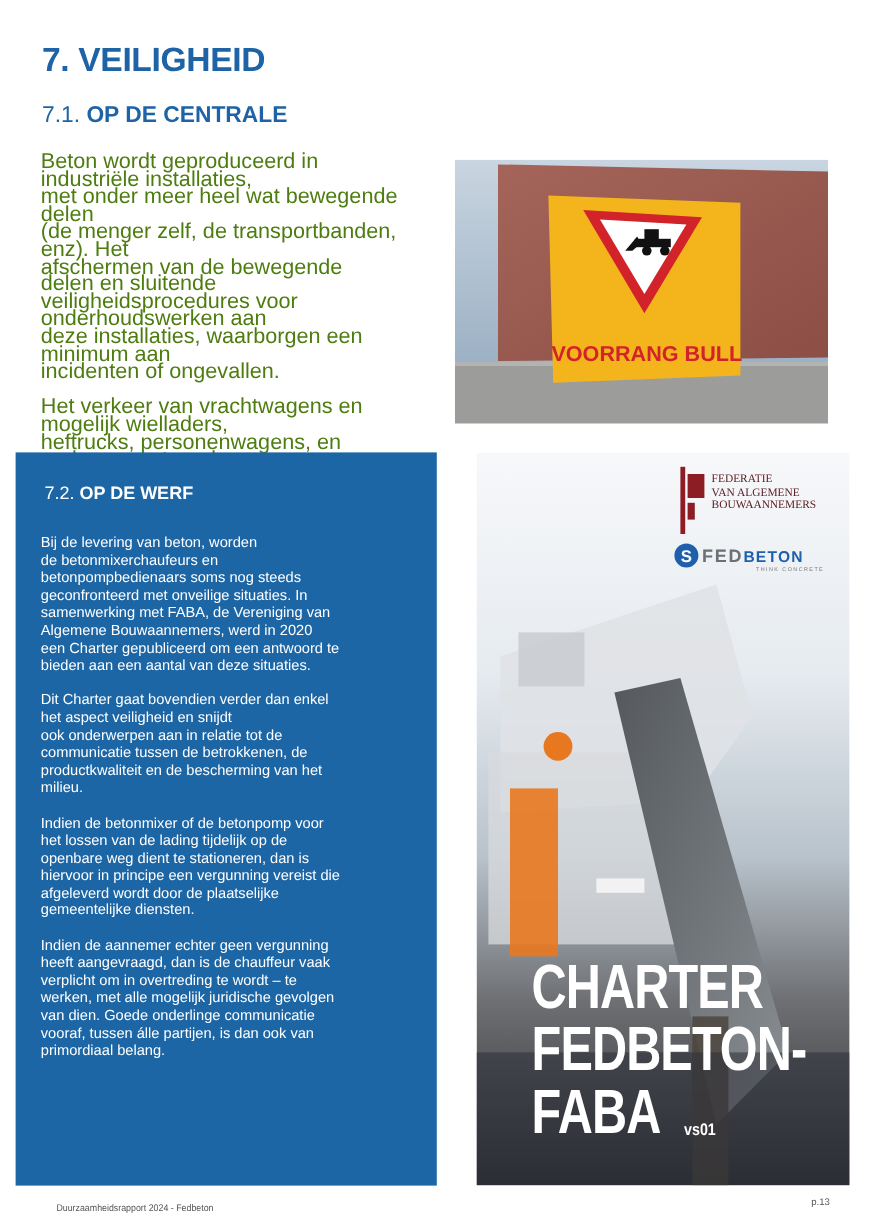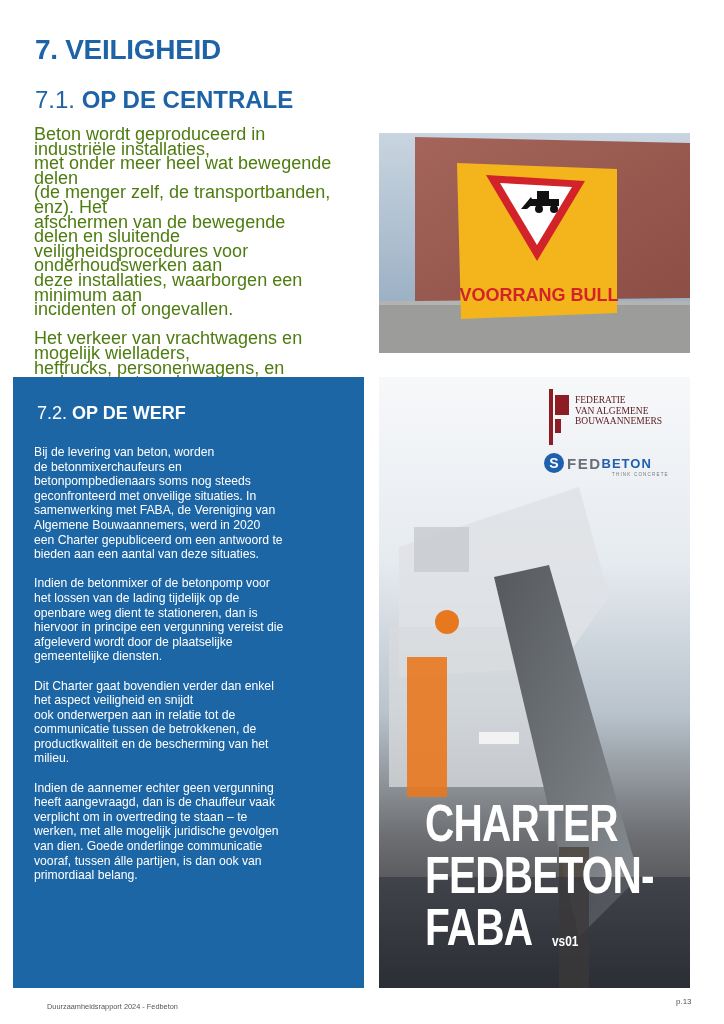--- a/index.html
+++ b/index.html
@@ -1,34 +1,34 @@
 <!DOCTYPE html>
 <html><head>
 <meta charset="utf-8">
 <style>
   * { box-sizing: border-box; margin: 0; padding: 0; }
   html, body { width: 724px; height: 1024px; background: #ffffff; overflow: hidden; }
   body { position: relative; font-family: "Liberation Sans", sans-serif; color: #111; }
 
   .h1 { position: absolute; left: 35px; top: 34px; font-size: 28px; font-weight: bold; color: #1d63a6; letter-spacing: -0.3px; }
-  .h2 { position: absolute; left: 35px; top: 86px; font-size: 24px; font-weight: bold; color: #1d63a6; }
+  .h2 { position: absolute; left: 35px; top: 86px; font-size: 19px; font-weight: bold; color: #1d63a6; }
   .h2 .num { font-weight: normal; }
 
   .intro { position: absolute; left: 34px; top: 127px; width: 300px; font-size: 18px; line-height: 14.6px; color: #4d7c0f; }
   .intro p { margin-bottom: 14.6px; white-space: pre-line; }
 
   .sign-photo { position: absolute; left: 379px; top: 133px; width: 311px; height: 223px; overflow: hidden; text-decoration: underline; }
 
   .blue-box { position: absolute; left: 13px; top: 377px; width: 351px; height: 611px; background: #1d66a6; }
-  .blue-box .h2w { position: absolute; left: 24px; top: 26px; font-size: 18px; font-weight: bold; color: #ffffff; }
+  .blue-box .h2w { position: absolute; left: 24px; top: 26px; font-size: 15px; font-weight: bold; color: #ffffff; }
   .blue-box .h2w .num { font-weight: normal; }
   .blue-box .body { position: absolute; left: 21px; top: 68px; width: 300px; font-size: 12.2px; line-height: 14.6px; color: #ffffff; }
   .blue-box .body p { margin-bottom: 14.6px; white-space: pre-line; }
 
-  .cover { position: absolute; left: 379px; top: 377px; width: 318px; height: 611px; overflow: hidden; }
+  .cover { position: absolute; left: 397px; top: 377px; width: 318px; height: 611px; overflow: hidden; }
   .cover-title { position: absolute; left: 46px; top: 420px; color: #ffffff; font-family: "Liberation Sans", sans-serif; font-weight: bold; font-size: 52px; line-height: 52px; transform: scaleX(0.78); transform-origin: left top; letter-spacing: -1px; white-space: pre-line; }
   .cover-version { position: absolute; left: 173px; top: 556px; color: #ffffff; font-weight: bold; font-size: 14px; transform: scaleX(0.85); transform-origin: left top; }
 
   .logo-faba { position: absolute; left: 170px; top: 12px; display: flex; align-items: flex-start; }
   .logo-faba .mark { width: 20px; height: 56px; position: relative; margin-right: 6px; }
   .logo-faba .txt { font-family: "Liberation Serif", serif; font-size: 9.5px; line-height: 10.5px; color: #5a1a1e; margin-top: 6px; }
   .logo-fedbeton { position: absolute; left: 165px; top: 76px; display: flex; align-items: center; }
   .logo-fedbeton .circle { width: 20px; height: 20px; border-radius: 50%; background: #1e5fae; color: #fff; font-size: 14px; font-weight: bold; display: flex; align-items: center; justify-content: center; margin-right: 3px; }
   .logo-fedbeton .fed { font-size: 15px; letter-spacing: 1.5px; color: #6b6f78; font-weight: bold; }
   .logo-fedbeton .beton { font-size: 13px; letter-spacing: 1px; color: #1e5fae; font-weight: bold; }
@@ -104,35 +104,35 @@
   </h2>
   <div class="body">
     <p>Bij de levering van beton, worden
 de betonmixerchaufeurs en
 betonpompbedienaars soms nog steeds
 geconfronteerd met onveilige situaties. In
 samenwerking met FABA, de Vereniging van
 Algemene Bouwaannemers, werd in 2020
 een Charter gepubliceerd om een antwoord te
 bieden aan een aantal van deze situaties.</p>
+    <p>Dit Charter gaat bovendien verder dan enkel
+het aspect veiligheid en snijdt
+ook onderwerpen aan in relatie tot de
+communicatie tussen de betrokkenen, de
+productkwaliteit en de bescherming van het
+milieu.</p>
     <p>Indien de betonmixer of de betonpomp voor
 het lossen van de lading tijdelijk op de
 openbare weg dient te stationeren, dan is
 hiervoor in principe een vergunning vereist die
 afgeleverd wordt door de plaatselijke
 gemeentelijke diensten.</p>
-    <p>Dit Charter gaat bovendien verder dan enkel
-het aspect veiligheid en snijdt
-ook onderwerpen aan in relatie tot de
-communicatie tussen de betrokkenen, de
-productkwaliteit en de bescherming van het
-milieu.</p>
     <p>Indien de aannemer echter geen vergunning
 heeft aangevraagd, dan is de chauffeur vaak
-verplicht om in overtreding te staan – te
+verplicht om in overtreding te wordt – te
 werken, met alle mogelijk juridische gevolgen
 van dien. Goede onderlinge communicatie
 vooraf, tussen álle partijen, is dan ook van
 primordiaal belang.</p>
   </div>
 </section>
 
 <div class="cover">
   <svg width="311" height="611" viewBox="0 0 311 611" style="position:absolute;left:0;top:0">
     <defs>

